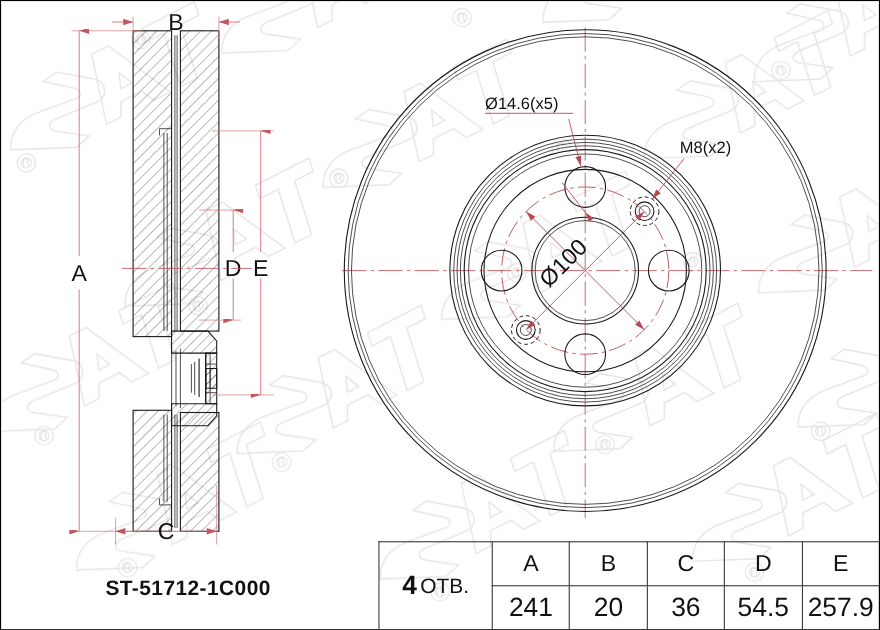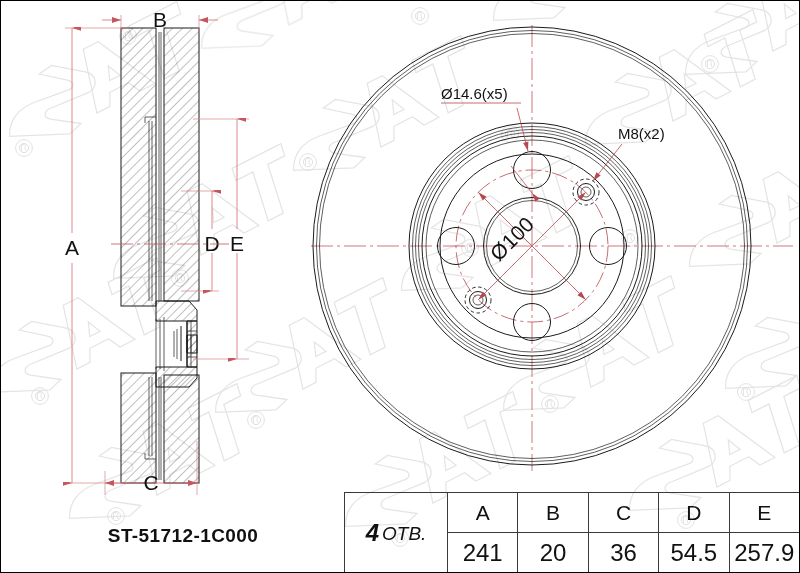--- a/index.html
+++ b/index.html
@@ -67,21 +67,21 @@
     color: #c9c9c9;
     letter-spacing: -1px;
     white-space: nowrap;
     pointer-events: none;
   }
   .abcp .ru { font-size: 28px; letter-spacing: 0; }
 
   
   .partno {
     position: absolute;
-    left: 12px;
+    left: 0;
     top: 524px;
     width: 340px;
     text-align: center;
     font-family: "Liberation Sans", sans-serif;
     font-size: 19px;
     font-weight: bold;
     color: #111;
     letter-spacing: 0.4px;
   }
 
@@ -102,21 +102,20 @@
     color: #111;
     height: 39px;
     padding: 0;
     background: transparent;
   }
   .spec-table td.holes {
     width: 102px;
     border-left: 1px solid #3a3a3a;
     font-size: 19px;
     white-space: nowrap;
-    font-style: italic;
   }
   .spec-table td.holes .num {
     font-size: 24px;
     font-weight: bold;
     vertical-align: -1px;
     margin-right: 3px;
   }
   .spec-table td.hdr { font-size: 21px; }
 </style>
 </head>

